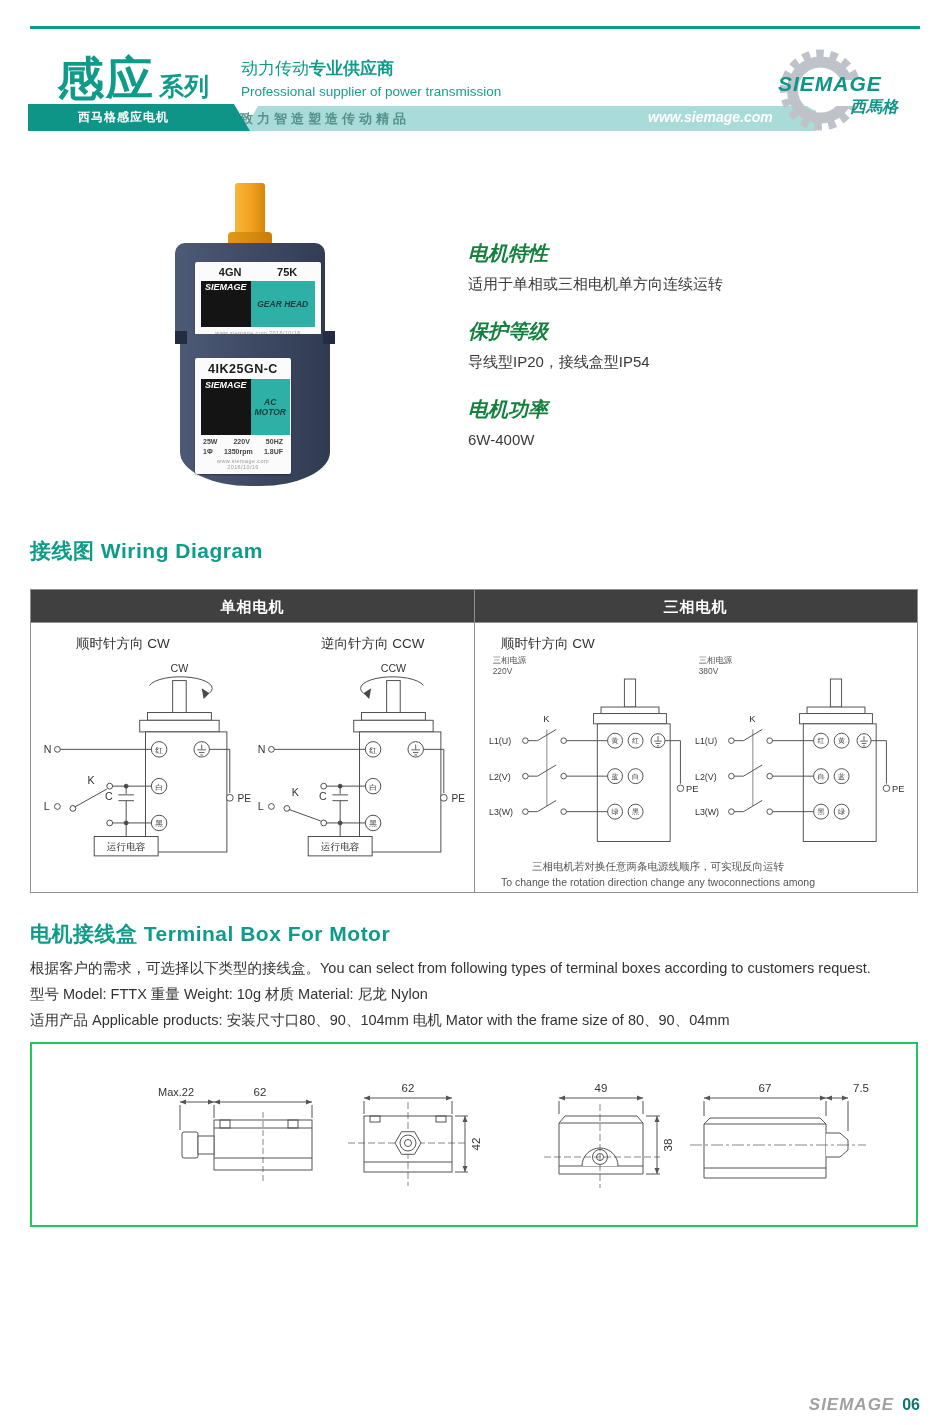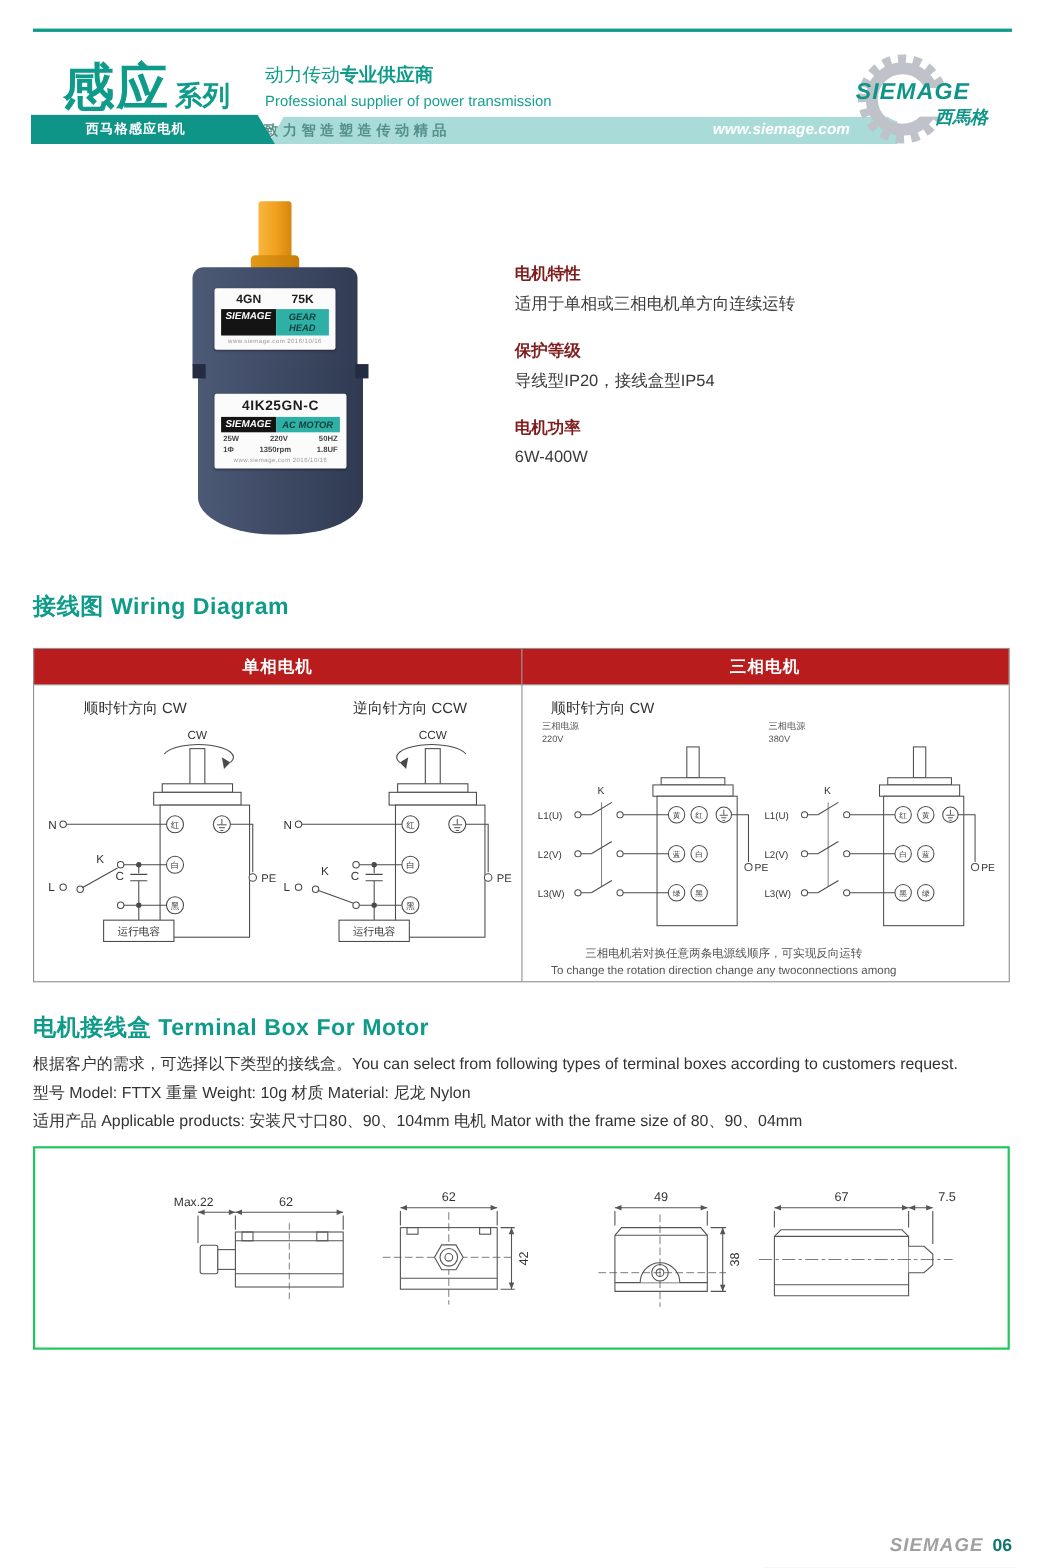--- a/index.html
+++ b/index.html
@@ -39,38 +39,38 @@
   .m-body { position:absolute; left:5px; top:151px; width:150px; height:152px;
            background:linear-gradient(90deg,#4d5a76,#3c4862 55%,#303b52);
            border-radius:6px 6px 70px 70px / 6px 6px 34px 34px; }
   .ear { position:absolute; top:-3px; width:12px; height:13px; background:#232c40; }
   .ear.le { left:-5px; } .ear.re { right:-5px; }
   .plate { position:absolute; background:#fbfbfb; border-radius:2px; box-shadow:0 1px 2px rgba(0,0,0,.35); padding:4px 6px; }
   .plate .model-row { display:flex; justify-content:space-around; font-weight:800; font-size:11px; color:#1c1c1c; }
   .plate .model-one { text-align:center; font-weight:800; font-size:12.5px; color:#1c1c1c; letter-spacing:.5px; }
   .brand-row { display:flex; margin-top:3px; }
   .brand-box { background:#141414; color:#fff; font-style:italic; font-weight:800; font-size:9px; padding:1px 4px; }
-  .series-box { background:#2fb0a6; color:#123f3b; font-style:italic; font-weight:800; font-size:8.5px; padding:2px 4px; flex:1; text-align:center; }
+  .series-box { background:#2fb0a6; color:#123f3b; font-style:italic; font-weight:800; font-size:8.5px; padding:18px 4px; flex:1; text-align:center; }
   .spec-row { display:flex; justify-content:space-between; font-size:7px; color:#444; font-weight:700; margin-top:3px; padding:0 2px; }
   .url-row { text-align:center; font-size:5.5px; color:#9a9a9a; margin-top:3px; letter-spacing:.4px; }
-  .gh-plate { left:20px; top:19px; width:110px; }
-  .mo-plate { left:15px; top:24px; width:120px; }
+  .gh-plate { left:20px; top:19px; width:126px; }
+  .mo-plate { left:15px; top:24px; width:96px; }
 
   
   .features { position:absolute; left:468px; top:240px; width:440px; }
-  .features h3 { color:#7f1d1d; font-size:15px; font-weight:800; margin-bottom:8px; }
+  .features h3 { color:#15803d; font-size:20px; font-weight:800; margin-bottom:8px;font-style:italic; }
   .features p { color:#3a3a3a; font-size:15px; margin-bottom:24px; }
 
   
   .section-title { position:absolute; left:30px; color:#0f9b8a; font-size:21px; font-weight:800; letter-spacing:.5px; }
   .t-wiring { top:537px; } .t-box { top:920px; }
   .wtable { position:absolute; left:30px; top:589px; width:888px; height:304px; border:1px solid #8f8f8f; background:#fff; }
   .wtable .vdiv { position:absolute; left:50%; top:0; bottom:0; width:1px; background:#8f8f8f; }
   .whead { display:flex; height:33px; border-bottom:1px solid #8f8f8f; }
-  .whead .cell { flex:1; background:#b91c1c; color:#fff; font-weight:800; font-size:15px; text-align:center; line-height:33px; letter-spacing:1px; }
+  .whead .cell { flex:1; background:#404040; color:#fff; font-weight:800; font-size:15px; text-align:center; line-height:33px; letter-spacing:1px; }
   .wbody { position:relative; height:269px;text-align:center; }
   .dir-label { position:absolute; font-size:13.5px; color:#333; }
   .wd-svg { position:absolute; }
   svg text { font-family:"Liberation Sans", sans-serif; }
   .note { position:absolute; left:470px; top:237px; color:#555; }
   .note .cn { font-size:10.5px; }
   .note .en { font-size:10.5px; margin-top:2px; }
 
   
   .tb-text { position:absolute; left:30px; top:955px; width:890px; color:#333; font-size:14.5px; line-height:26px; }

